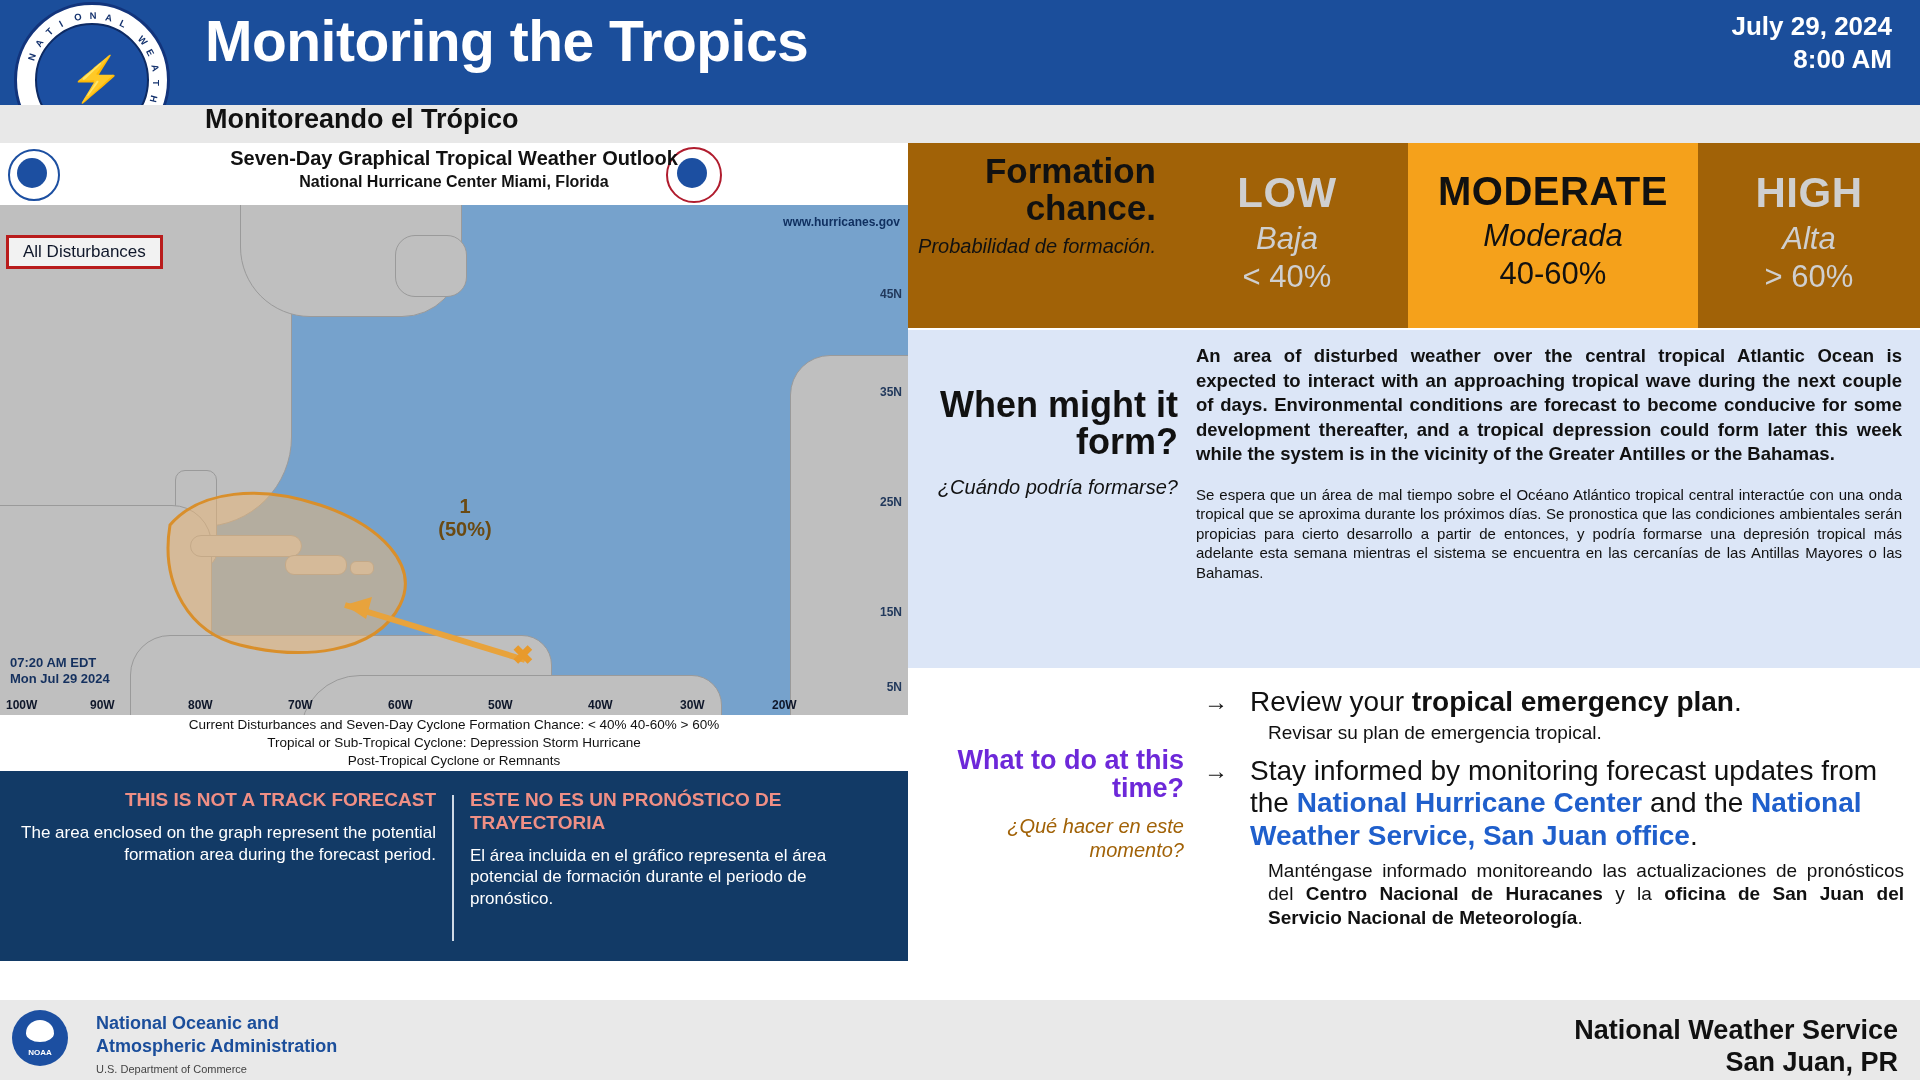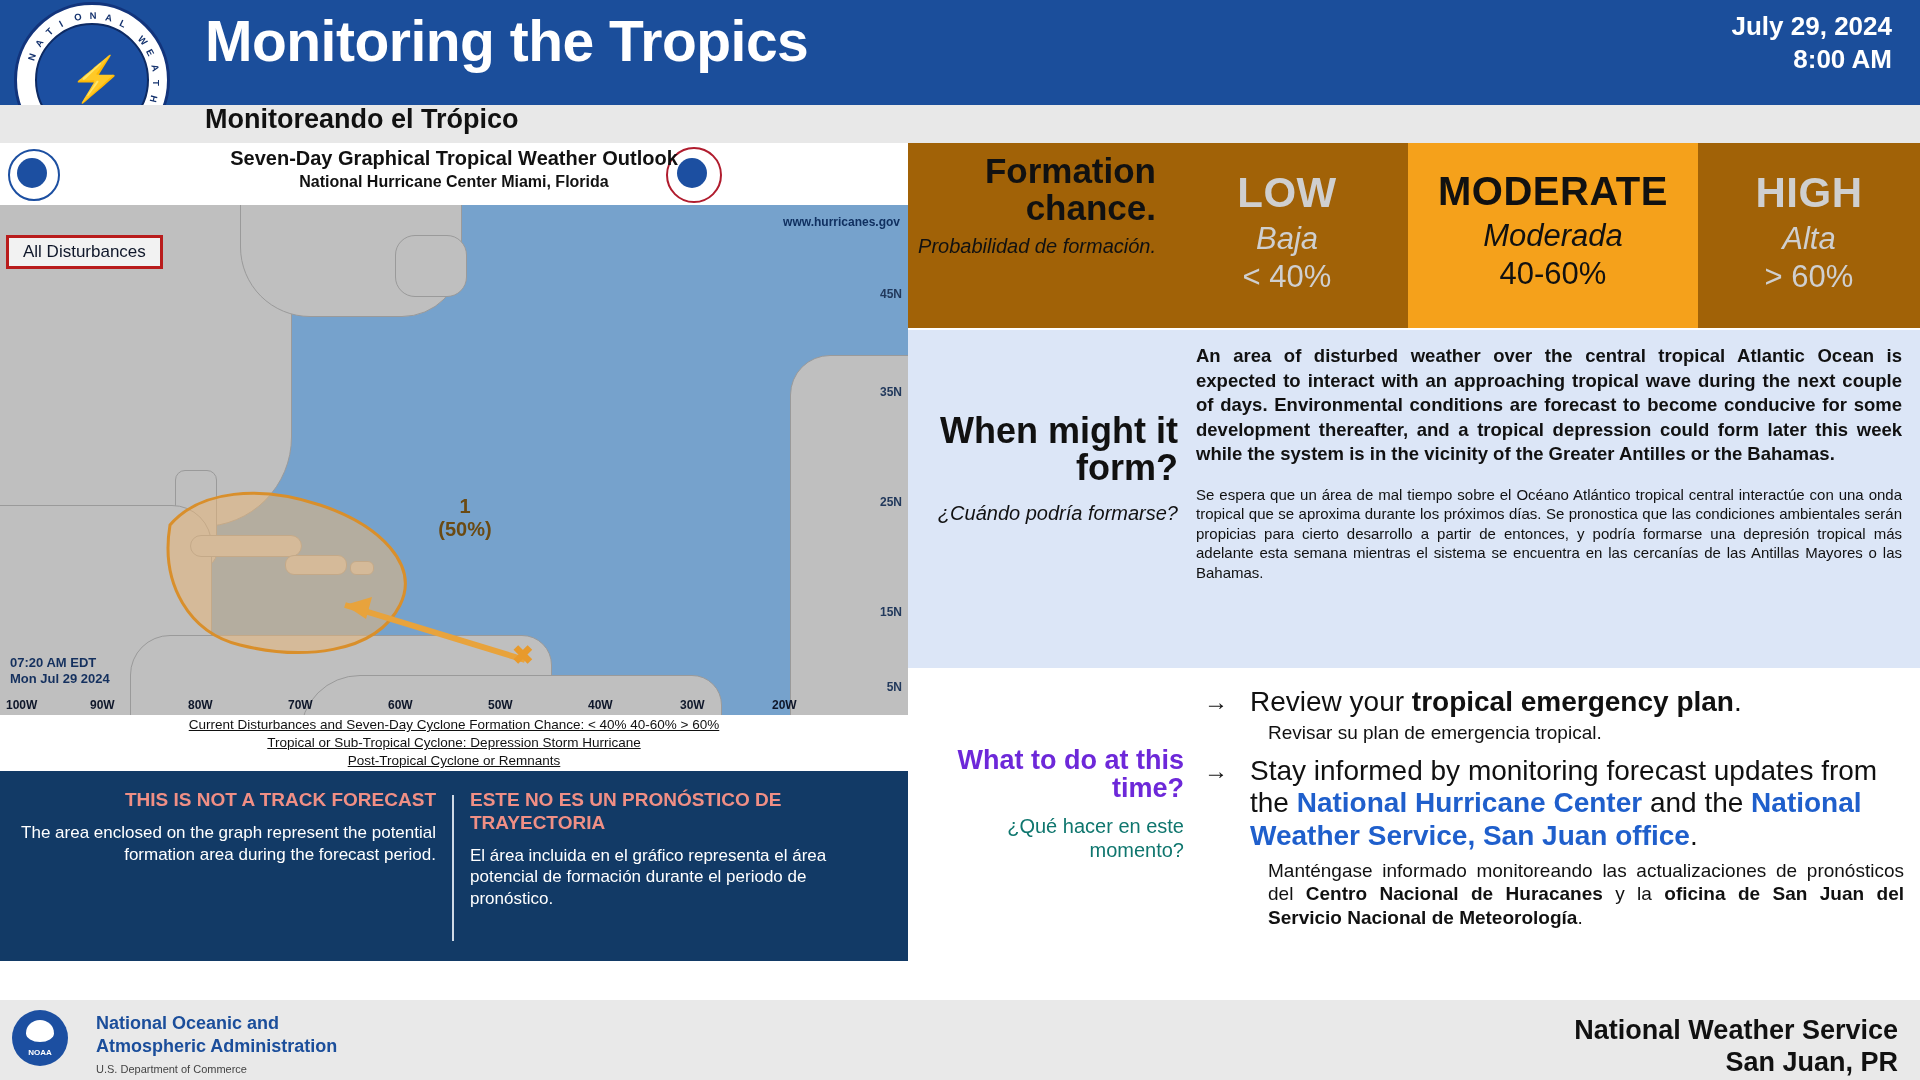--- a/index.html
+++ b/index.html
@@ -40,21 +40,21 @@
   .map-url{position:absolute;right:8px;top:10px;font-size:12px;font-weight:bold;color:#103060;}
   .disturb-btn{position:absolute;left:6px;top:30px;padding:4px 14px;background:#f2f2f2;border:3px solid #b91c1c;font-size:17px;color:#0f172a;}
   .lat-label{position:absolute;right:6px;font-size:12px;font-weight:bold;color:#22395c;}
   .lon-labels{position:absolute;left:0;bottom:3px;width:908px;height:14px;}
   .lon-labels span{position:absolute;font-size:12px;font-weight:bold;color:#0f172a;}
   .timestamp{position:absolute;left:10px;bottom:28px;font-size:13px;font-weight:bold;color:#14305e;line-height:1.25;}
   .area-x{position:absolute;font-size:26px;font-weight:bold;color:#e89a2c;}
   .area-num{position:absolute;font-size:20px;font-weight:bold;color:#6b4a12;text-align:center;line-height:1.15;}
 
   .map-legend{position:absolute;left:0;top:572px;width:908px;height:56px;background:#ffffff;}
-  .map-legend div{position:absolute;width:908px;text-align:center;font-size:13.5px;color:#111;text-decoration:underline;}
+  .map-legend div{position:absolute;width:908px;text-align:center;font-size:13.5px;color:#111;}
 
   .notrack{position:absolute;left:0;top:628px;width:908px;height:190px;background:#123a66;color:#ffffff;}
   .notrack-col{position:absolute;top:18px;width:418px;}
   .notrack-h{font-size:19px;font-weight:bold;color:#f08f85;line-height:1.2;}
   .notrack-b{margin-top:10px;font-size:17px;color:#ffffff;line-height:1.28;}
   .notrack-div{position:absolute;left:452px;top:24px;width:2px;height:146px;background:#cfd9e6;}
 
   
   .fc{position:absolute;left:908px;top:143px;width:1012px;height:185px;background:#a16207;}
   .fc-label{position:absolute;left:8px;top:10px;width:240px;text-align:right;}
@@ -64,32 +64,32 @@
   .fc-low{left:258px;width:242px;color:#cfcfcf;}
   .fc-mod{left:500px;width:290px;background:#f5a11b;color:#111;}
   .fc-high{left:790px;width:222px;color:#cfcfcf;}
   .fc-box .b1{font-size:42px;font-weight:bold;margin-top:26px;letter-spacing:0.5px;}
   .fc-box .b2{font-size:31px;font-style:italic;margin-top:4px;}
   .fc-box .b3{font-size:31px;margin-top:2px;}
   .fc-mod .b1{font-size:40px;}
 
   
   .when{position:absolute;left:908px;top:328px;width:1012px;height:340px;background:#dce6f7;border-top:2px solid #ffffff;}
-  .when-label{position:absolute;left:0;top:56px;width:270px;text-align:right;padding-right:10px;margin-top:26px;}
+  .when-label{position:absolute;left:0;top:56px;width:270px;text-align:right;padding-right:10px;}
   .when-label .l1{font-size:36px;font-weight:bold;color:#111;line-height:1.04;}
   .when-label .l2{margin-top:14px;font-size:20px;font-style:italic;color:#111;line-height:1.2;}
   .when-text{position:absolute;left:288px;top:14px;width:706px;}
   .when-en{font-size:18.5px;font-weight:bold;color:#111;line-height:1.33;text-align:justify;}
   .when-es{margin-top:18px;font-size:15px;color:#111;line-height:1.3;text-align:justify;}
 
   
   .what{position:absolute;left:908px;top:668px;width:1012px;height:332px;background:#ffffff;border-top:2px solid #ffffff;}
   .what-label{position:absolute;left:0;top:76px;width:276px;text-align:right;padding-right:10px;}
   .what-label .l1{font-size:27px;font-weight:bold;color:#6d28d9;line-height:1.04;}
-  .what-label .l2{margin-top:12px;font-size:20px;color:#0f766e;line-height:1.2;}
+  .what-label .l2{margin-top:12px;font-size:20px;font-style:italic;color:#a16207;line-height:1.2;}
   .what-items{position:absolute;left:290px;top:16px;width:706px;}
   .wi{position:relative;padding-left:52px;margin-bottom:10px;}
   .wi .arrow{position:absolute;left:6px;top:2px;font-size:24px;color:#111;}
   .wi .en{font-size:28px;color:#111;line-height:1.17;}
   .wi .es{font-size:19px;color:#111;line-height:1.2;margin-top:3px;margin-left:18px;}
   .wi .es2{font-size:19px;color:#111;line-height:1.24;margin-top:6px;margin-left:18px;text-align:justify;}
   .lnk{color:#1f5fcc;font-weight:bold;}
   b{font-weight:bold;}
 
   

